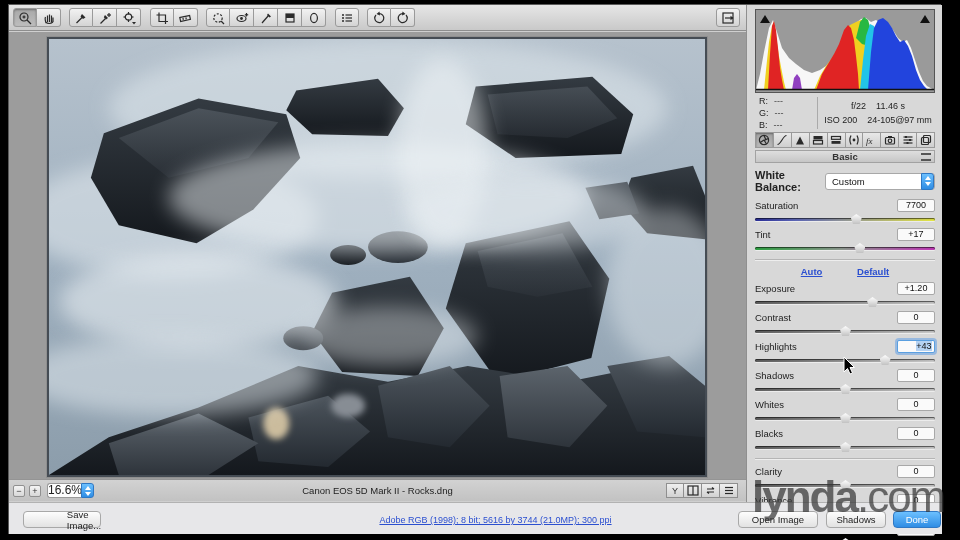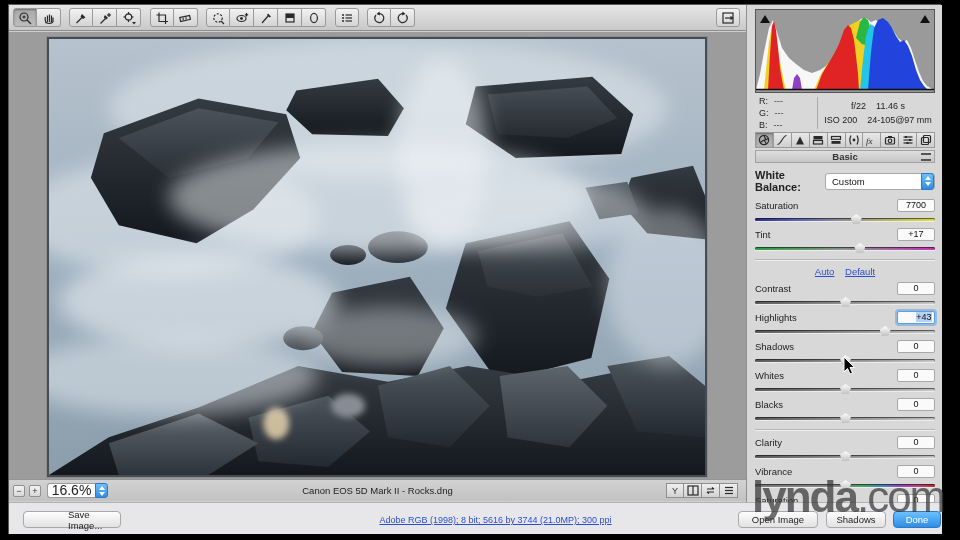--- a/index.html
+++ b/index.html
@@ -31,22 +31,22 @@
     border:2px solid #454c54; box-shadow:0 0 0 1px #8f8f8f; background:#9fb0bd; }
   #photo-frame svg { display:block; width:100%; height:100%; }
 
   
   #statusbar { position:absolute; left:0; top:474px; width:737px; height:22px;
     background:linear-gradient(#d2d2d2,#c2c2c2); border-top:1px solid #949494;
     display:flex; align-items:center; font-size:9.5px; color:#222; }
   .zbtn { width:12px; height:12px; border:1px solid #909090; background:linear-gradient(#f4f4f4,#d8d8d8);
     font-size:9px; line-height:10px; text-align:center; color:#333; margin-left:4px; border-radius:2px;}
   #zoom-field { display:flex; margin-left:6px; height:15px; }
-  #zoom-value { width:48px; background:#fdfdfd; border:1px solid #9a9a9a; border-right:none;
-    border-radius:3px 0 0 3px; font-size:14px; line-height:13px; text-align:center; }
+  #zoom-value { width:34px; background:#fdfdfd; border:1px solid #9a9a9a; border-right:none;
+    border-radius:3px 0 0 3px; font-size:12px; line-height:13px; text-align:center; }
   .stepper { width:13px; border-radius:0 3px 3px 0; background:linear-gradient(#6cc0ff,#2f8de4);
     border:1px solid #2f78c4; display:flex; flex-direction:column; align-items:center; justify-content:center; }
   .stepper i { width:0; height:0; border:3px solid transparent; display:block; }
   .stepper .up { border-bottom:4px solid #fff; margin-bottom:1px; }
   .stepper .dn { border-top:4px solid #fff; margin-top:1px; }
   #filename { position:absolute; left:0; right:0; text-align:center; pointer-events:none; }
   #preview-btns { position:absolute; right:8px; top:3px; display:flex; }
   .pbtn { width:18px; height:15px; border:1px solid #8f8f8f; border-left-width:0;
     background:linear-gradient(#efefef,#d2d2d2); display:flex; align-items:center; justify-content:center;
     font-size:9px; color:#333; }
@@ -104,29 +104,29 @@
   .t-temp { background:linear-gradient(90deg,#2a2e96,#5a64b4 22%,#8f9398 48%,#b9bb6e 75%,#e4e643); }
   .t-tint { background:linear-gradient(90deg,#2fa244,#8f9a90 48%,#c238b8); }
   .t-vib  { background:linear-gradient(90deg,#7e7e7e,#8a8a8a 45%,#49a85e 60%,#3f8fc0 70%,#8a52c0 80%,#c44486 90%,#c03030); }
   .t-sat  { background:linear-gradient(90deg,#808080,#8a8a8a 42%,#3fae8a 56%,#4a76c8 68%,#9a4ac0 80%,#c04468 90%,#c23c2c); }
   .thumb { position:absolute; top:0; width:11px; height:10px; margin-left:-5px;
     background:linear-gradient(#fefefe,#c2c2c2);
     clip-path:polygon(50% 0,100% 38%,80% 100%,20% 100%,0 38%);
     filter:drop-shadow(0 1px 1px rgba(0,0,0,.5)); }
   .divider { border-top:1px solid #b5b5b5; border-bottom:1px solid #eee; margin:5px 0 5px 0; }
   #auto-default { text-align:center; margin:2px 0 5px 0; font-size:9.5px; }
-  #auto-default a { color:#2b4fd0; text-decoration:underline; margin:0 4px; }
+  #auto-default a { color:#2b4fd0; text-decoration:underline; margin:0 16px;font-weight:bold; }
 
   
   #footer { position:absolute; left:0; top:497px; width:933px; height:32px;
     background:#e7e7e9; border-top:1px solid #b2b2b2; font-size:9.5px; }
   .fbtn { position:absolute; top:8px; height:17px; border:1px solid #a8a8a8; border-radius:4px;
     background:linear-gradient(#fdfdfd,#e2e2e2); font-size:9.5px; color:#222;
     display:flex; align-items:center; justify-content:center; }
-  #save-btn { left:14px; width:98px;padding-left:44px; }
+  #save-btn { left:14px; width:78px;padding-left:44px; }
   #workflow-link { position:absolute; left:0; right:0; top:11px; text-align:center;margin-left:40px; }
   #workflow-link a { color:#2b4fd0; font-size:9px; text-decoration:underline; }
   #open-btn { left:729px; width:80px; }
   #cancel-btn { left:817px; width:60px; }
   #done-btn { left:884px; width:48px; border:1px solid #2f78c4;
     background:linear-gradient(#6cc0ff,#2f8de4); color:#fff; }
 
   
   #watermark { position:absolute; left:752px; top:472px; z-index:50; font-size:44px;
     color:rgba(55,55,55,.72); letter-spacing:-2px; pointer-events:none; white-space:nowrap; }
@@ -503,20 +503,30 @@
       </div>
 
       <div class="divider"></div>
       <div id="auto-default">
         <a href="#">Auto</a>
         <a href="#">Default</a>
       </div>
 
       <div class="srow">
         <div class="toprow">
+            <span class="slabel">Exposure</span>
+            <span class="svalue"><span>+1.20</span></span>
+          </div>
+        <div class="trackwrap">
+            <span class="track t-neutral"></span>
+            <span class="thumb" style="left:65%"></span>
+          </div>
+      </div>
+      <div class="srow">
+        <div class="toprow">
             <span class="slabel">Contrast</span>
             <span class="svalue"><span>0</span></span>
           </div>
         <div class="trackwrap">
             <span class="track t-neutral"></span>
             <span class="thumb" style="left:50%"></span>
           </div>
       </div>
       <div class="srow">
         <div class="toprow">

